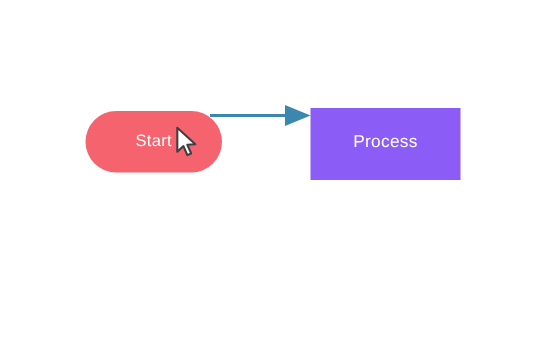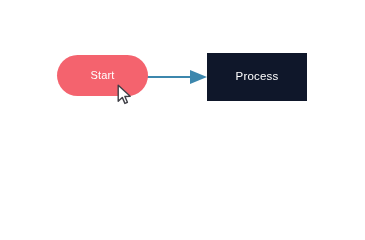--- a/index.html
+++ b/index.html
@@ -21,20 +21,21 @@
   }
 
   
   .node {
     position: absolute;
     display: flex;
     align-items: center;
     justify-content: center;
     box-sizing: border-box;
     user-select: none;
+    margin-top: 19px;
   }
   .node-label {
     color: #ffffff;
     font-size: 11px;
     line-height: 1;
     letter-spacing: 0.2px;
     white-space: nowrap;
   }
 
   #node-start {
@@ -45,21 +46,21 @@
     background: #f4636e;
     border-radius: 21px;
   }
 
   
   #node-process {
     left: 207px;
     top: 53px;
     width: 100px;
     height: 48px;
-    background: #0f172a;
+    background: #8b5cf6;
     border-radius: 0;
   }
   #node-process .node-label {
     font-size: 11.5px;
   }
 
   
   #connector {
     position: absolute;
     left: 140px;

